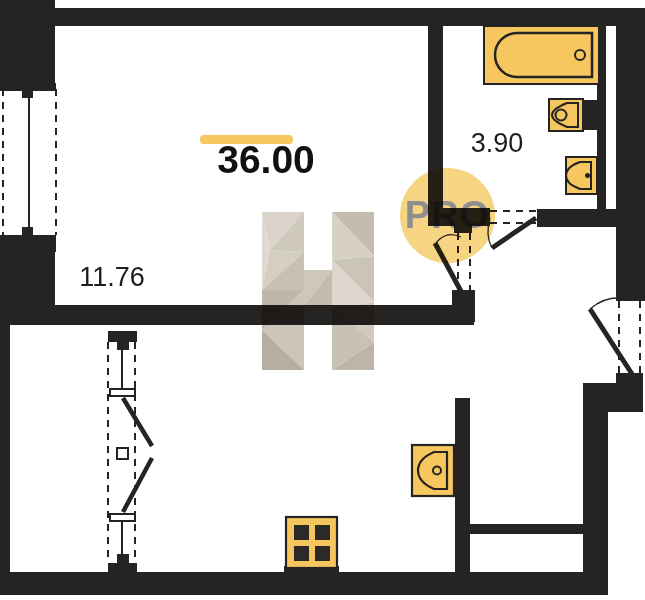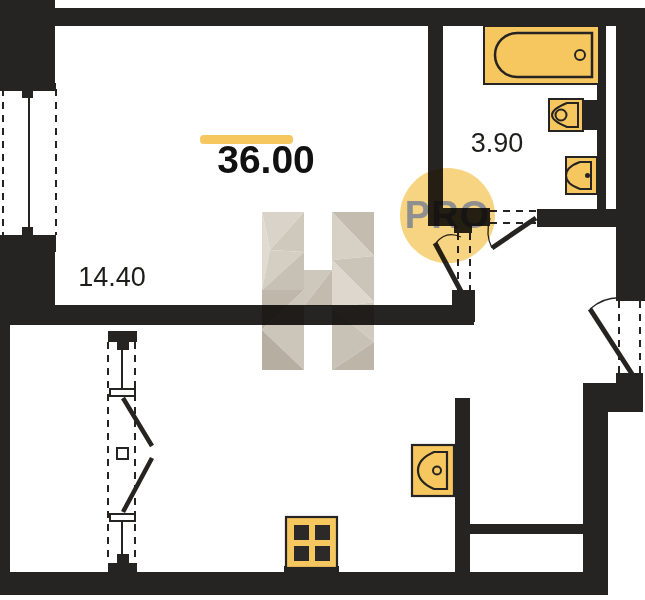--- a/index.html
+++ b/index.html
@@ -155,16 +155,16 @@
     </g>
   </svg>
 
   <div class="pro-badge" style="background:rgba(246,206,112,0.88);color:#8F8F8F;text-align:center;">
     <span>PRO</span>
   </div>
 
   <div class="total-bar" style="background:#F5C75E;"></div>
   <div class="total-label" style="left:246px;top:160px;margin-left:20px;">36.00</div>
 
-  <div class="area-label" style="left:112px;top:277px;">14.40</div>
+  <div class="area-label" style="left:112px;top:277px;">11.76</div>
   <div class="area-label" style="left:497px;top:143px;">3.90</div>
 
 </div>
 
 </body></html>

